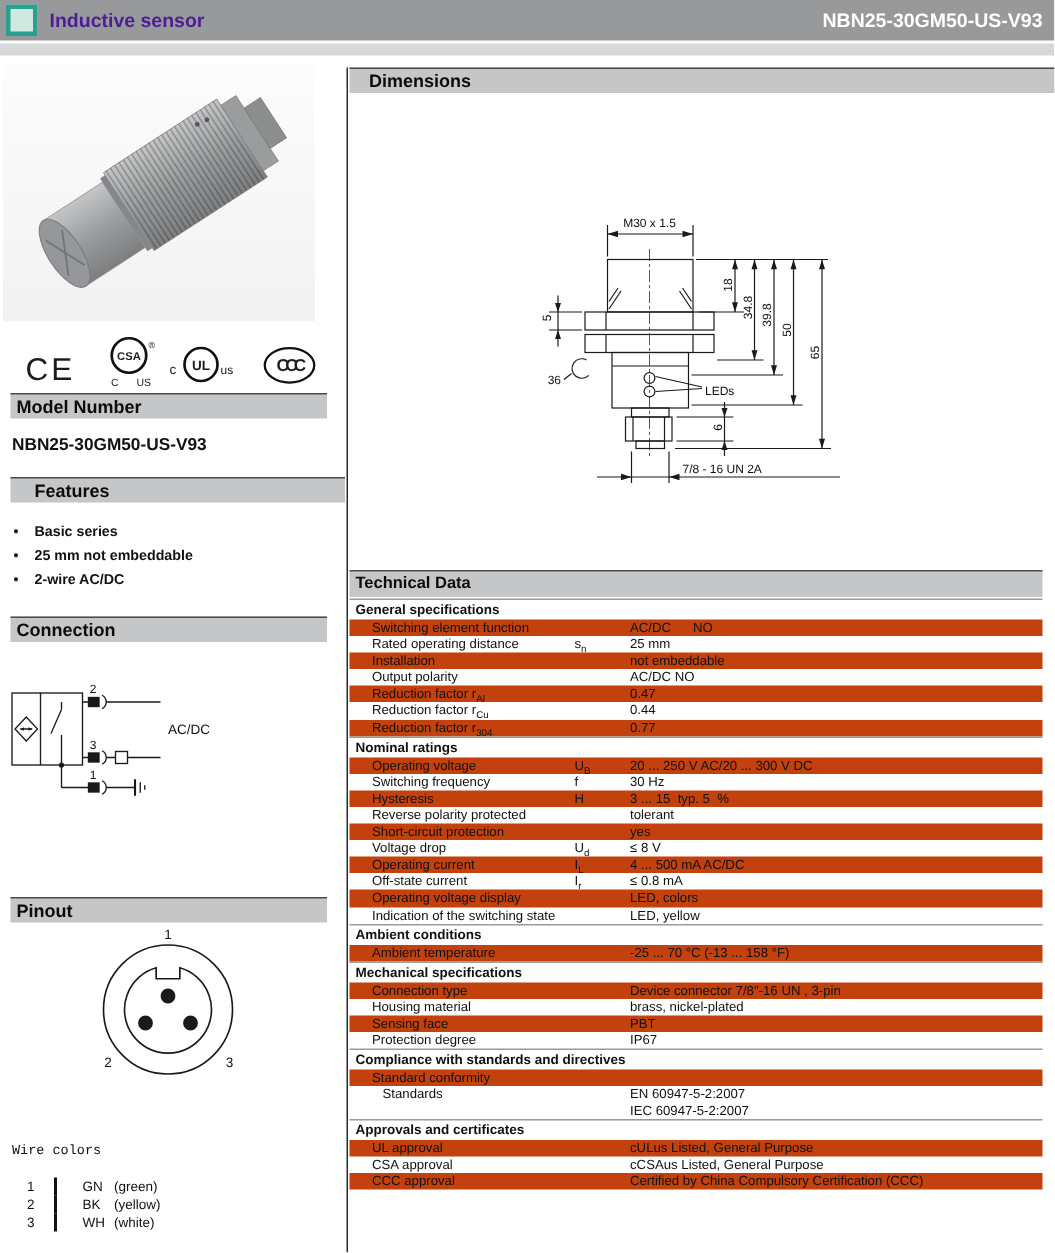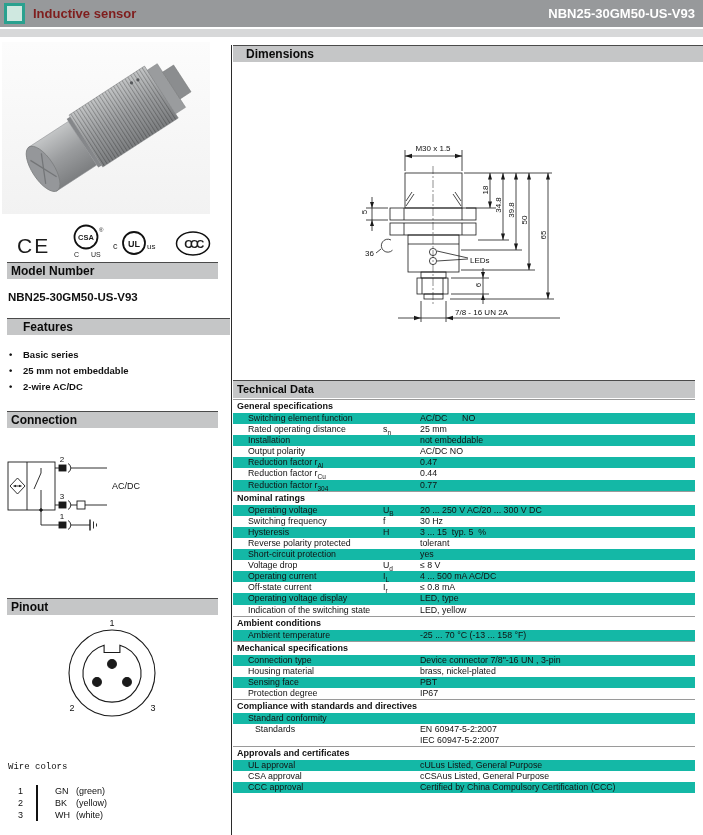--- a/index.html
+++ b/index.html
@@ -2,21 +2,21 @@
 <html><head>
 <meta charset="utf-8">
 <style>
   html,body{margin:0;padding:0;background:#fff;}
   body{font-family:"Liberation Sans","DejaVu Sans",sans-serif;color:#111;}
   #page{position:relative;width:703px;height:835px;background:#fff;overflow:hidden;}
 
   
   .topbar{position:absolute;left:0;top:0;width:703px;height:27px;background:#97999b;}
   .topbar .sq{position:absolute;left:4px;top:3px;width:15px;height:15px;background:#cfe8e0;border:3px solid #2aa18f;}
-  .topbar .ptitle{position:absolute;left:33px;top:6px;font-size:13px;font-weight:bold;color:#7f1d1d;white-space:nowrap;}
+  .topbar .ptitle{position:absolute;left:33px;top:6px;font-size:13px;font-weight:bold;color:#4c1d95;white-space:nowrap;}
   .topbar .pmodel{position:absolute;right:8px;top:6px;font-size:13px;font-weight:bold;color:#fff;white-space:nowrap;}
   .substrip{position:absolute;left:0;top:29px;width:703px;height:8px;background:#d7d8d9;}
   .vrule{position:absolute;left:231px;top:45px;width:1px;height:790px;background:#2b2b2b;}
 
   
   .sec-bar{position:absolute;background:#c5c6c7;border-top:1px solid #4a4a4a;height:16px;
            font-size:12px;font-weight:bold;line-height:16px;padding-left:4px;color:#0b0b0b;}
 
   
   .lcol{position:absolute;left:0;top:36px;width:228px;height:799px;}
@@ -40,21 +40,21 @@
   .rcol{position:absolute;left:233px;top:45px;width:462px;height:790px;}
   .dims-svg{position:absolute;left:117px;top:90px;}
   .dims-svg text{font-size:8px;fill:#111;}
   .dims-svg line,.dims-svg rect,.dims-svg path,.dims-svg circle{stroke:#1a1a1a;stroke-width:.8;fill:none;}
   .dims-svg .cl{stroke-dasharray:8 2 2 2;stroke-width:.6;stroke:#444;}
   .dims-svg polygon{fill:#1a1a1a;stroke:none;}
   .dims-svg text{stroke:none;}
 
   .tech-table{position:absolute;left:0;top:354px;width:462px;}
   .trow{position:relative;height:11.1px;line-height:11.2px;font-size:8.8px;}
-  .tech-table .shade{background:#14b8a6;}
+  .tech-table .shade{background:#c2410c;}
   .trow .t-label{position:absolute;left:15px;top:0;white-space:nowrap;}
   .trow .t-sym{position:absolute;left:150px;top:0;white-space:nowrap;}
   .trow .t-val{position:absolute;left:187px;top:0;white-space:nowrap;}
   .trow.tsec{height:13px;line-height:13.5px;border-top:1px solid #9a9a9a;background:none;font-weight:bold;font-size:9px;}
   .trow.tsec .t-label{left:4px;}
   .trow.ind2 .t-label{left:22px;}
   .trow.multi{height:21.5px;}
   .trow.multi .t-val{line-height:10.6px;}
   sub{font-size:6.5px;}
 
@@ -424,21 +424,21 @@
 
         <div class="trow">
           <span class="t-label">Off-state current</span>
           <span class="t-sym">I<sub>r</sub></span>
           <span class="t-val">≤ 0.8 mA</span>
         </div>
 
         <div class="trow shade">
           <span class="t-label">Operating voltage display</span>
           <span class="t-sym"></span>
-          <span class="t-val">LED, type</span>
+          <span class="t-val">LED, colors</span>
         </div>
 
         <div class="trow">
           <span class="t-label">Indication of the switching state</span>
           <span class="t-sym"></span>
           <span class="t-val">LED, yellow</span>
         </div>
 
         <div class="trow tsec">
           <span class="t-label">Ambient conditions</span>

